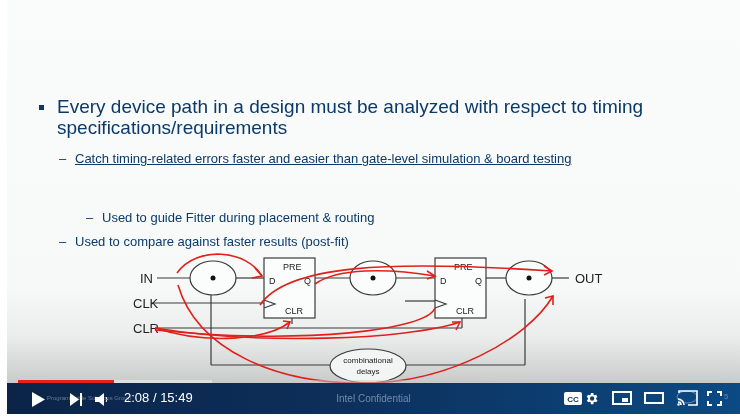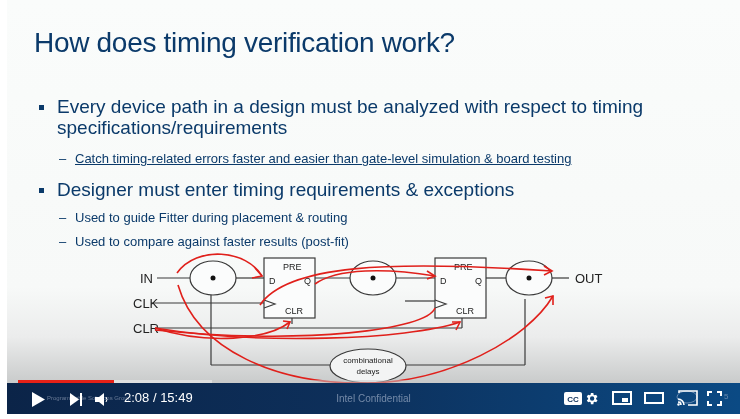--- a/index.html
+++ b/index.html
@@ -25,35 +25,30 @@
   .time { position: absolute; left: 117px; top: 7px; color: #ffffff; font-size: 13px; white-space: nowrap; }
   .ghost { position: absolute; color: rgba(180,190,210,0.55); font-size: 6px; white-space: nowrap; }
   .conf { position: absolute; left: 110px; top: 10px; width: 733px; text-align: center; color: rgba(160,175,200,0.7); font-size: 10px; }
   .bottom-white { position: absolute; left: 0; top: 414px; width: 733px; height: 5px; background: #ffffff; }
 </style>
 </head>
 <body>
 
 <div class="frame">
   <div class="slide">
-    <div class="title">How does timing verification work?</div>
 
     <div class="bullet" style="top:96px;">
       <span class="mark"></span>
       <span class="txt">Every device path in a design must be analyzed with respect to timing specifications/requirements</span>
     </div>
     <div class="sub" style="top:151px;text-decoration:underline;">
       <span class="dash">–</span><span>Catch timing-related errors faster and easier than gate-level simulation &amp; board testing</span>
     </div>
 
-    <div class="bullet" style="top:179px;">
-      <span class="mark"></span>
-      <span class="txt">Designer must enter timing requirements &amp; exceptions</span>
-    </div>
-    <div class="sub" style="top:210px;">
+    <div class="sub" style="top:210px;margin-left:27px;">
       <span class="dash">–</span><span>Used to guide Fitter during placement &amp; routing</span>
     </div>
     <div class="sub" style="top:234px;">
       <span class="dash">–</span><span>Used to compare against faster results (post-fit)</span>
     </div>
 
     <svg class="diagram" width="733" height="383">
       <g stroke="#3a3a3a" stroke-width="1.2" fill="none">
 
         <line x1="150" y1="278" x2="183" y2="278"></line>

